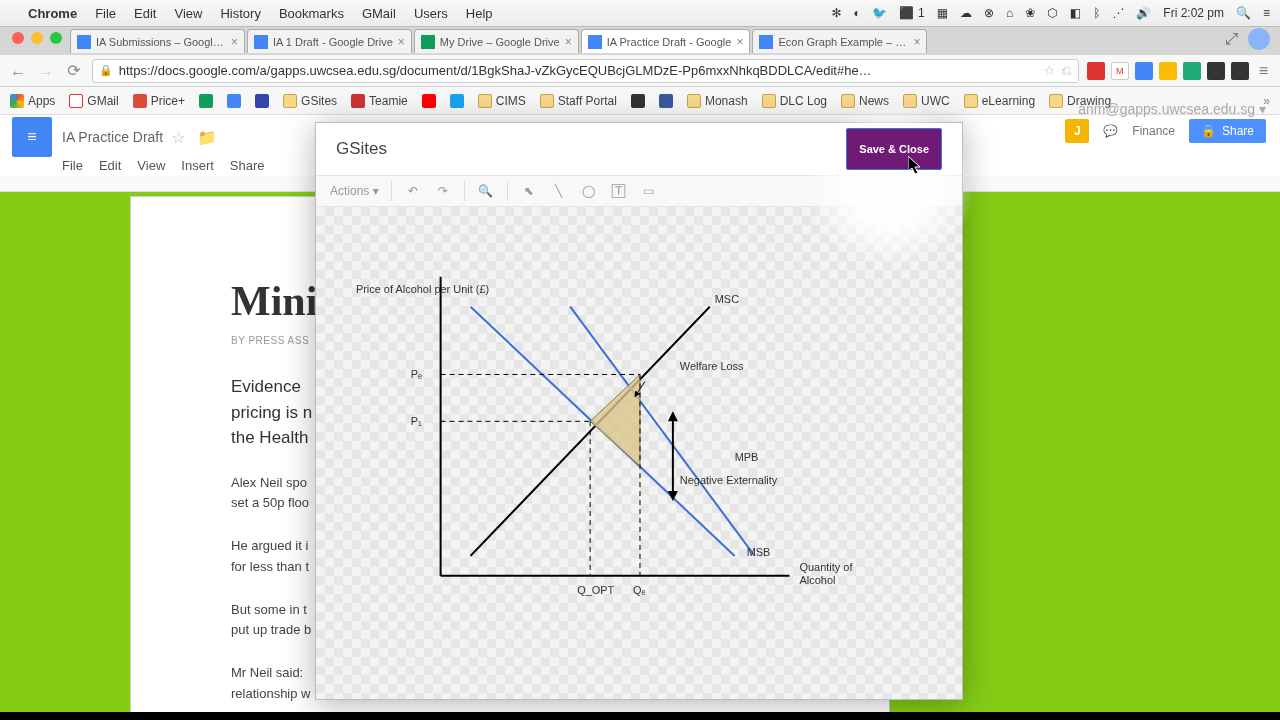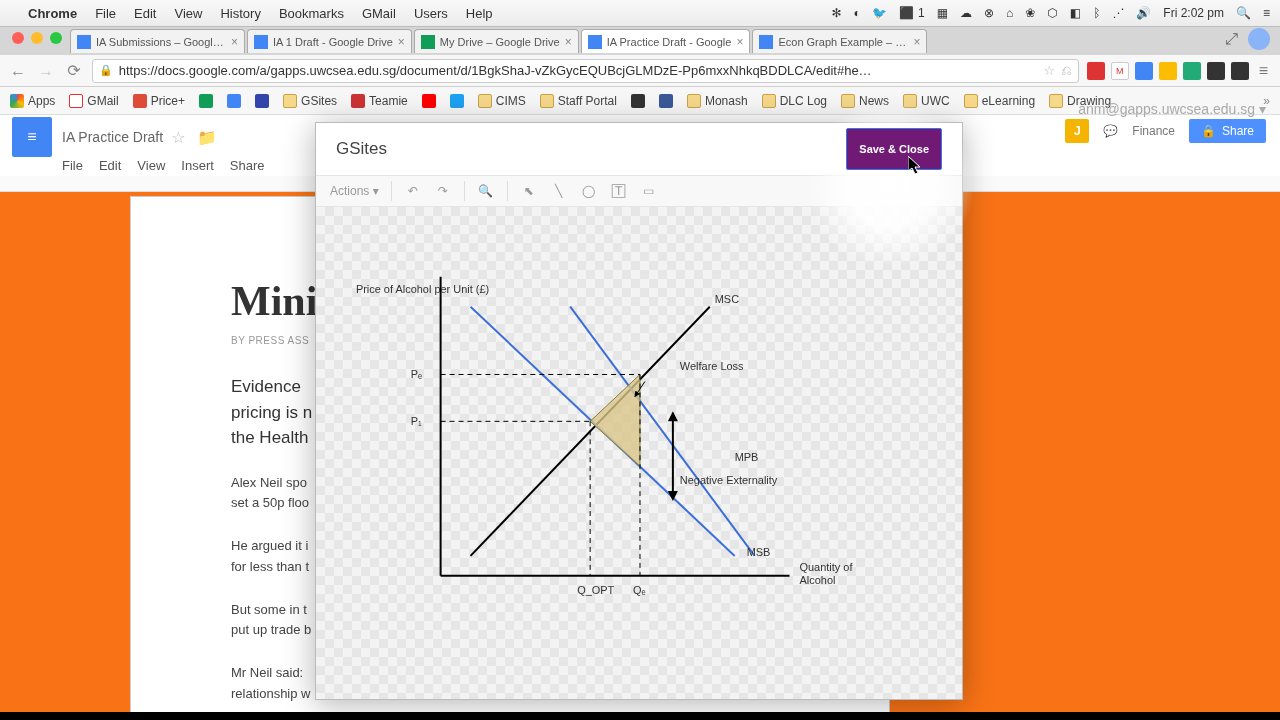--- a/index.html
+++ b/index.html
@@ -54,21 +54,21 @@
 
 .docs-menu { height:24px; display:flex; align-items:center; padding-left:62px; gap:16px; font-size:13px; color:#555; }
 
 .docs-toolbar { height:34px; border-top:1px solid #e5e5e5; border-bottom:1px solid #e5e5e5; display:flex; align-items:center; padding:0 12px; gap:10px; color:#666; }
 .tb-ico { width:18px; height:18px; display:flex; align-items:center; justify-content:center; }
 .tb-sep { width:1px; height:20px; background:#ddd; }
 .zoom { font-size:12px; }
 .docs-toolbar .right { margin-left:auto; display:flex; gap:14px; }
 
 
-.doc-area { position:absolute; left:0; right:0; top:176px; bottom:0; background:#f97316; overflow:hidden; }
+.doc-area { position:absolute; left:0; right:0; top:176px; bottom:0; background:#84cc16; overflow:hidden; }
 .ruler { height:16px; background:#fafafa; border-bottom:1px solid #ddd; }
 .page { position:absolute; left:130px; top:20px; width:760px; background:#fff; border:1px solid #ccc; padding:80px 100px 40px; }
 .page h1 { font-family:Georgia,serif; font-size:42px; color:#333; font-weight:bold; }
 .byline { font-size:10px; color:#999; text-transform:uppercase; letter-spacing:0.5px; margin-top:10px; }
 .lead { font-size:17px; color:#333; margin-top:28px; line-height:1.5; }
 .para { font-size:13px; color:#444; margin-top:22px; line-height:1.6; }
 .drawing-modal { position:absolute; left:315px; top:122px; width:648px; height:578px; background:#fff; box-shadow:0 4px 30px rgba(0,0,0,0.3); border:1px solid #bbb; display:flex; flex-direction:column; }
 .dm-head { height:52px; display:flex; align-items:center; padding:0 20px; }
 .dm-title { font-size:17px; color:#444; }
 .dm-save { margin-left:auto; background:#701a75; color:#fff; font-size:11px; font-weight:bold; padding:14px 12px; border-radius:2px; border:1px solid #3079ed; position:relative; z-index:3; }

